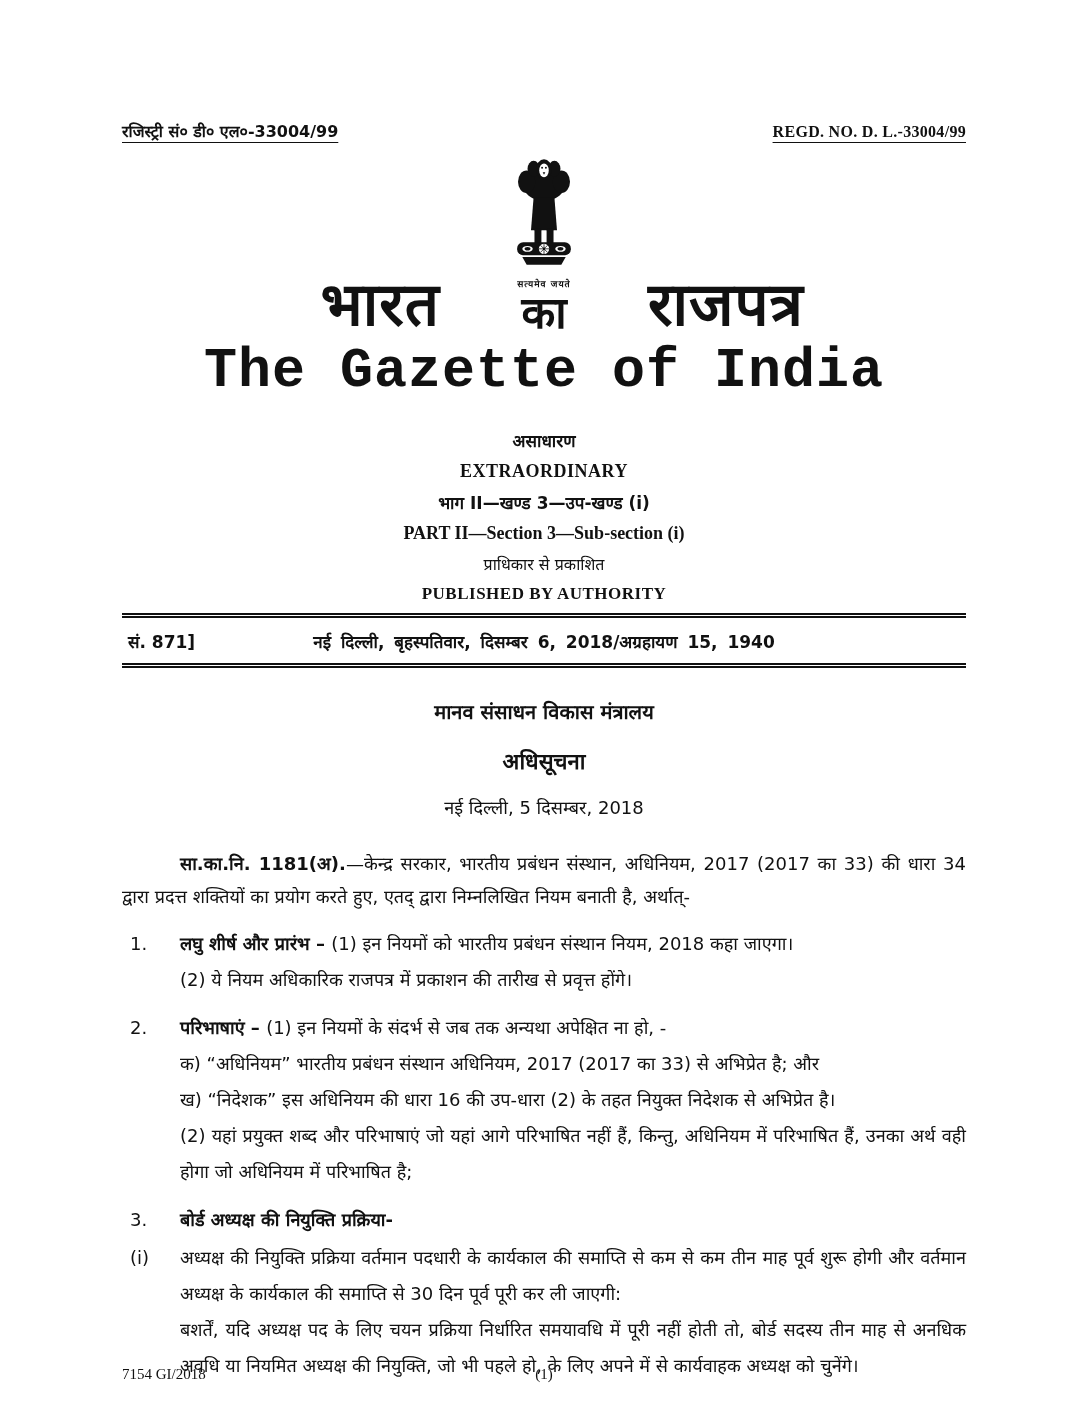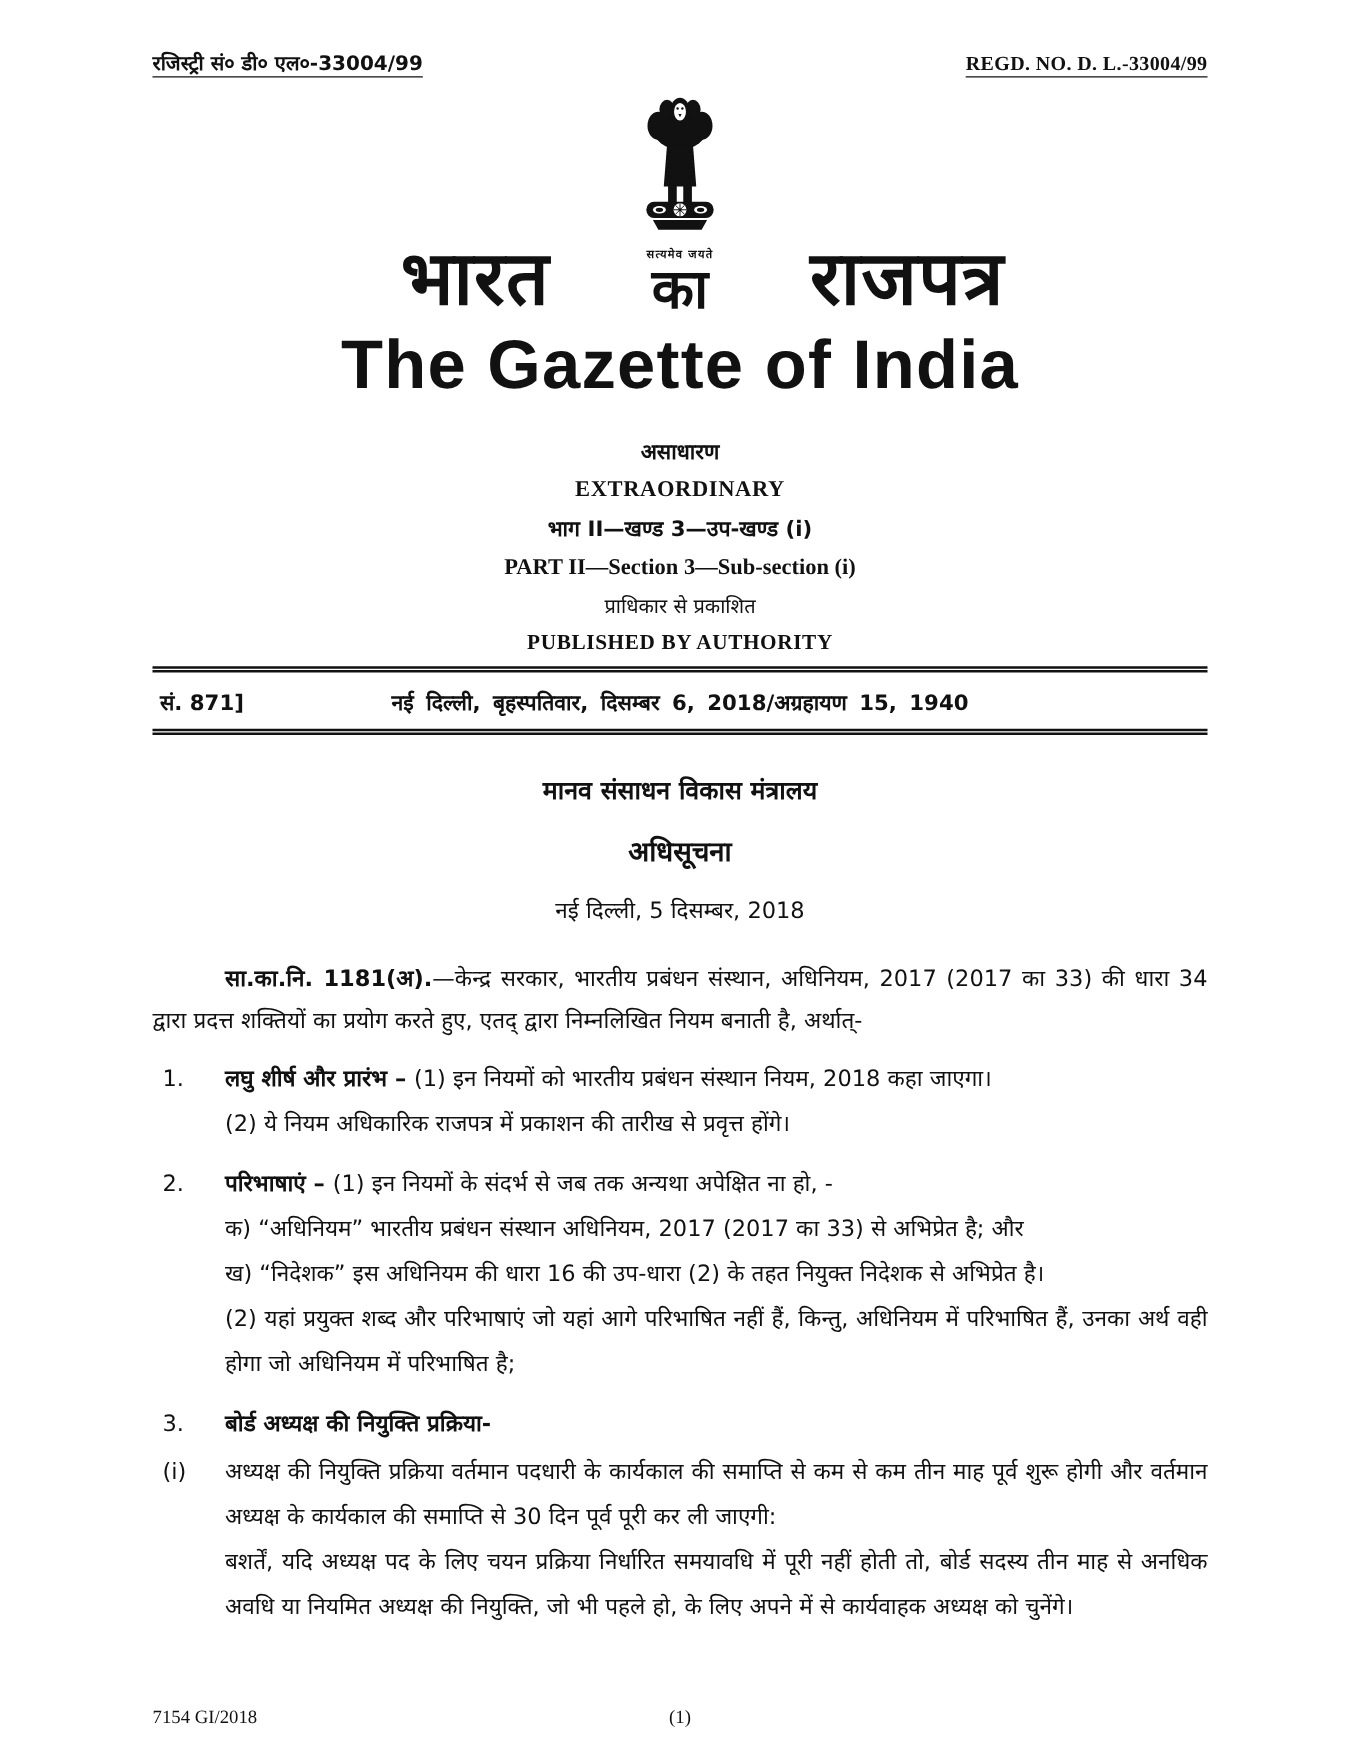--- a/index.html
+++ b/index.html
@@ -12,21 +12,21 @@
     background: #ffffff;
     color: #111111;
     overflow: hidden;
     font-family: "Liberation Serif", "DejaVu Serif", serif;
   }
   .hi { font-family: "DejaVu Sans", "Liberation Sans", sans-serif; }
   .content { margin: 0 122px; width: 844px; }
 
   
   .reg-row {
-    padding-top: 39px;
+    padding-top: 120px;
     display: flex;
     justify-content: space-between;
     align-items: baseline;
   }
   .reg-left {
     font-size: 16px; font-weight: 700;
     text-decoration: underline;
     text-underline-offset: 5px;
   }
   .reg-right {
@@ -55,21 +55,21 @@
   .mast-center { text-align: center; }
   .emblem-svg { display: block; margin: 0 auto; width: 78px; height: 128px; }
   .motto { font-size: 9px; font-weight: 700; letter-spacing: 1px; margin-top: 1px; }
   .mast-ka { font-size: 44px; font-weight: 800; line-height: 1.05; }
 
   .gazette-title {
     text-align: center;
     font-size: 55px;
     font-weight: 800;
     margin-top: 4px;
-    font-family: Liberation Sans, sans-serif;
+    font-family: Liberation Mono, monospace;
     letter-spacing: 1px;
   }
 
   
   .issue-type { margin-top: 26px; text-align: center; }
   .issue-type > div { margin-bottom: 9px; }
   .it-hi   { font-size: 17px; font-weight: 700; }
   .it-en   { font-size: 18px; font-weight: 700; letter-spacing: .5px; }
   .it-part-hi { font-size: 17px; font-weight: 700; }
   .it-part-en { font-size: 18px; font-weight: 700; }

